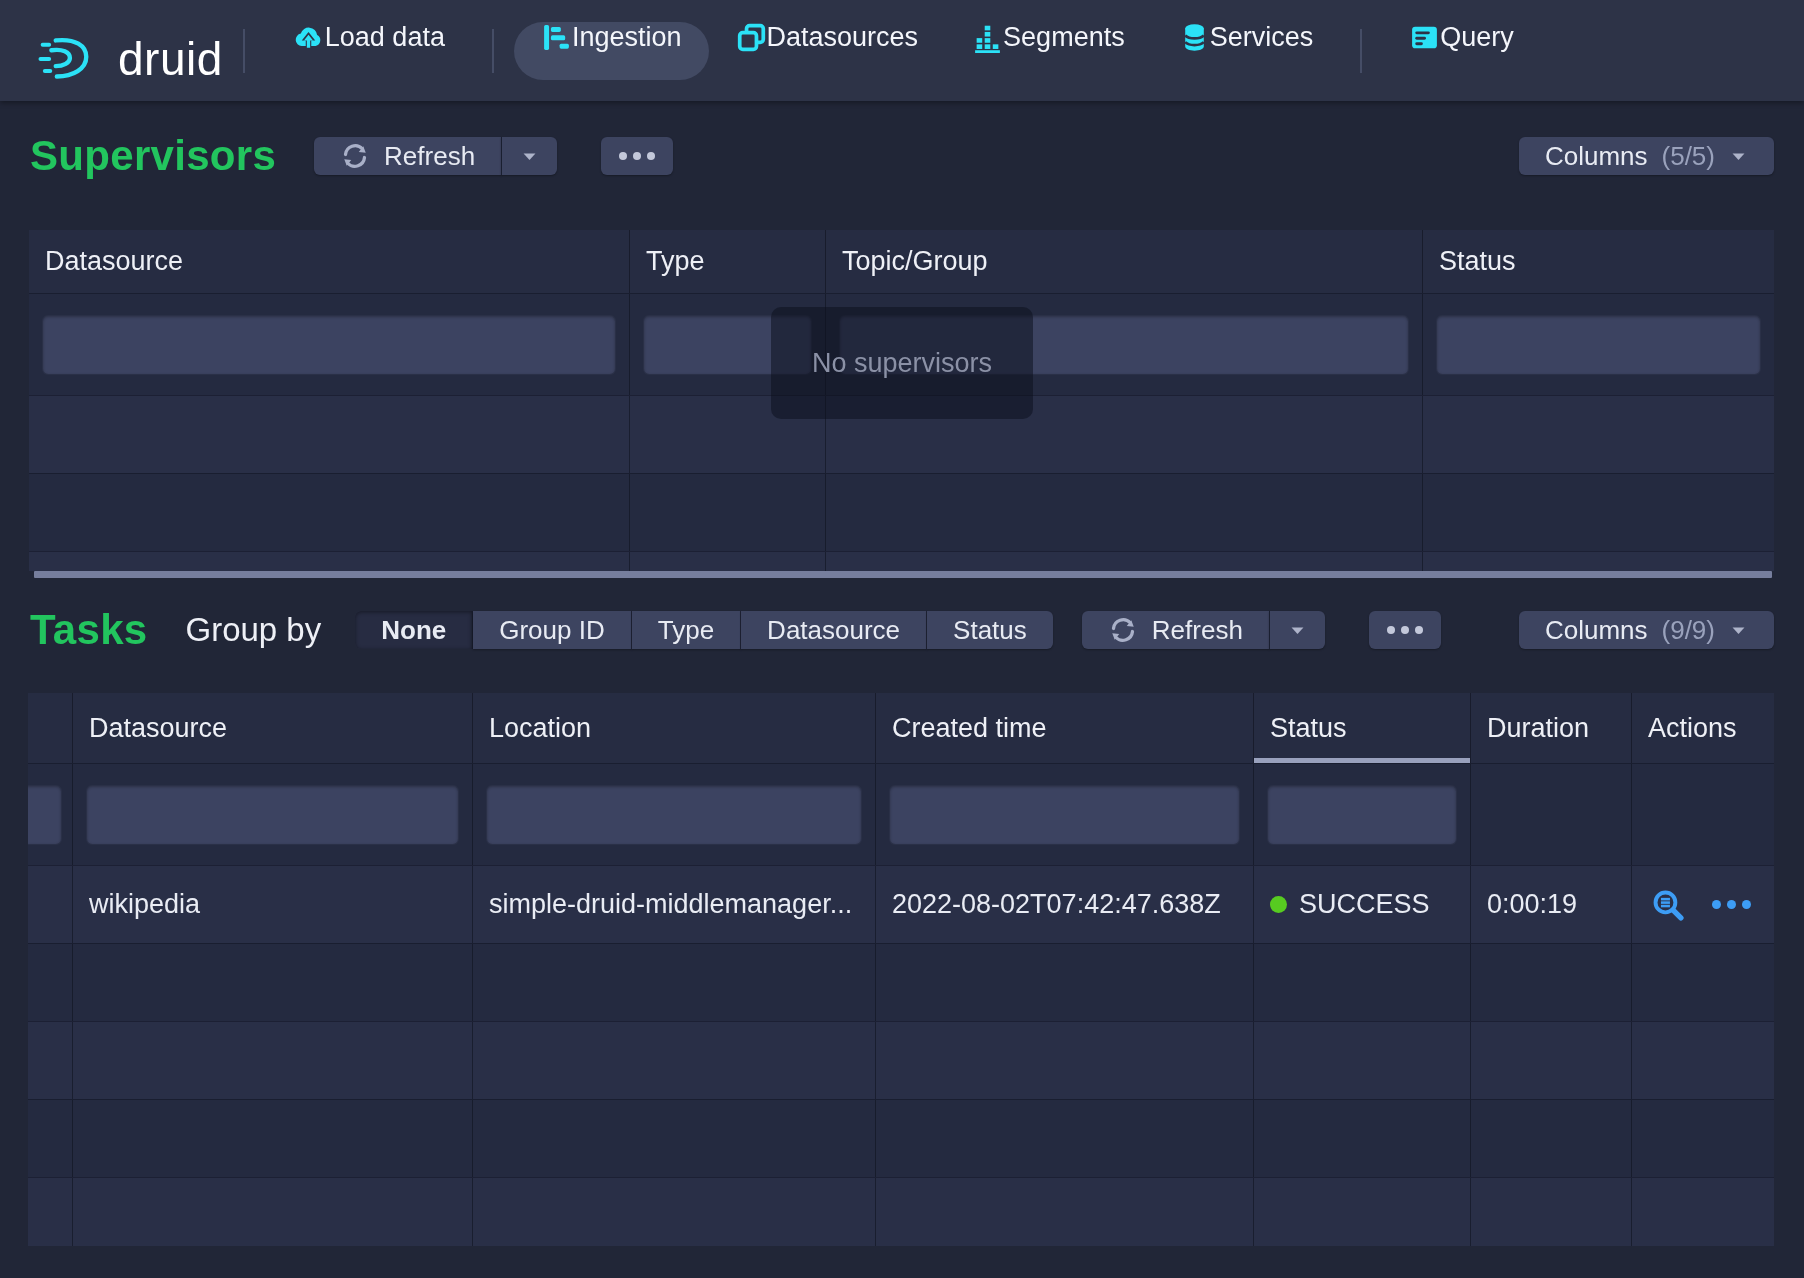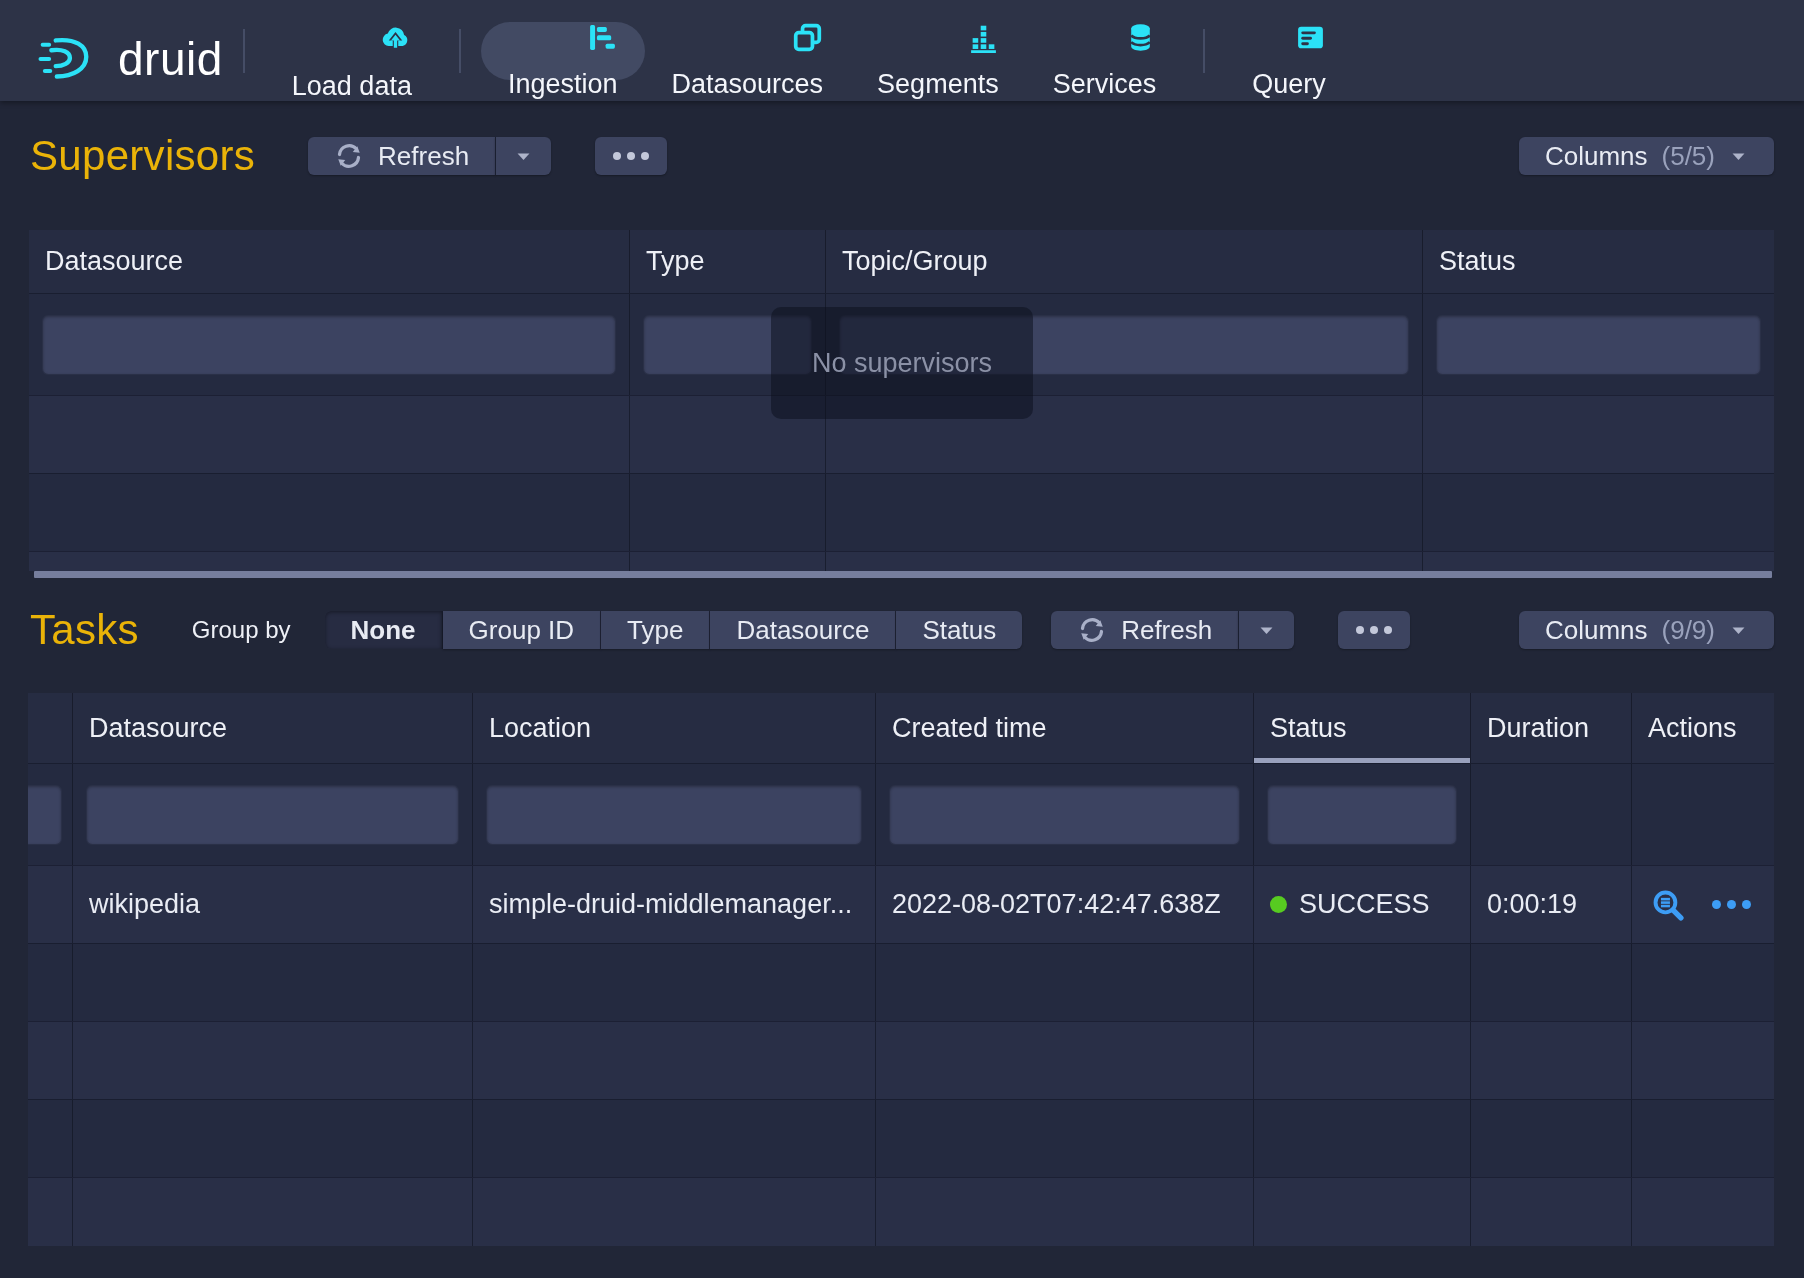--- a/index.html
+++ b/index.html
@@ -11,43 +11,43 @@
   *{margin:0;padding:0;box-sizing:border-box;}
   html,body{width:1804px;height:1278px;overflow:hidden;}
   body{background:var(--bg);font-family:"Liberation Sans","DejaVu Sans",sans-serif;color:var(--text);}
 
   
   .navbar{height:101px;background:var(--nav);display:flex;align-items:center;padding-left:38px;
           box-shadow:0 2px 5px rgba(0,0,0,.35);position:relative;z-index:5;}
   .brand{display:flex;align-items:center;gap:14px;margin-top:16px;}
   .brand-text{font-size:46px;color:#ffffff;letter-spacing:.5px;}
   .nav-divider{width:2px;height:44px;background:#454d66;margin:0 20px;}
-  .nav-item{display:flex;align-items:flex-end;gap:16px;padding:0 27px;height:58px;border-radius:29px;
-            font-size:27px;color:#f4f6fb;cursor:pointer;white-space:nowrap;flex-direction:column;}
+  .nav-item{display:flex;align-items:flex-start;padding:0 27px;height:58px;border-radius:29px;
+            font-size:27px;color:#f4f6fb;cursor:pointer;white-space:nowrap;}
   .nav-item.active{background:var(--pill);}
   .nav-item svg{flex:0 0 auto;}
 
   
   .section-bar{display:flex;align-items:center;padding:0 30px;}
   .section-bar.sup-bar{margin-top:28px;height:54px;}
   .section-bar.task-bar{margin-top:25px;height:54px;}
-  h1.sec-title{font-size:42px;font-weight:400;color:#eab308;margin-right:53px;letter-spacing:.3px;}
+  h1.sec-title{font-size:42px;font-weight:700;color:#22c55e;margin-right:38px;letter-spacing:.3px;}
   .btn{display:flex;align-items:center;gap:14px;height:38px;background:var(--btn);border:none;
        color:#e8ebf3;font-size:26px;font-family:inherit;padding:0 26px;cursor:pointer;
        border-radius:6px;box-shadow:0 1px 2px rgba(0,0,0,.3);}
   .btn .muted{color:var(--muted);}
   .split{display:flex;}
   .split .btn{border-radius:6px 0 0 6px;}
   .split .btn.caret-part{border-radius:0 6px 6px 0;border-left:1px solid rgba(18,22,36,.8);padding:0 18px;}
   .btn.more{margin-left:44px;padding:0 18px;}
   .dotrow{display:flex;gap:6px;}
   .dotrow i{width:8px;height:8px;border-radius:50%;background:#c3c8da;display:block;}
   .dotrow.blue i{background:var(--blue);width:9px;height:9px;}
   .spacer{flex:1;}
-  .grp-label{font-size:24px;color:#eef0f6;margin-right:34px;}
+  .grp-label{font-size:33px;color:#eef0f6;margin-right:34px;}
   .seg{display:flex;margin-right:29px;}
   .seg .btn{border-radius:0;border-right:1px solid rgba(18,22,36,.7);}
   .seg .btn:first-child{border-radius:6px 0 0 6px;font-weight:bold;}
   .seg .btn:last-child{border-radius:0 6px 6px 0;border-right:none;}
   .seg .btn.active{background:var(--btn-active);box-shadow:inset 0 1px 4px rgba(0,0,0,.45);}
   .caret-svg{display:block;}
 
   
   .table{position:relative;overflow:hidden;}
   .table .row{display:grid;}

